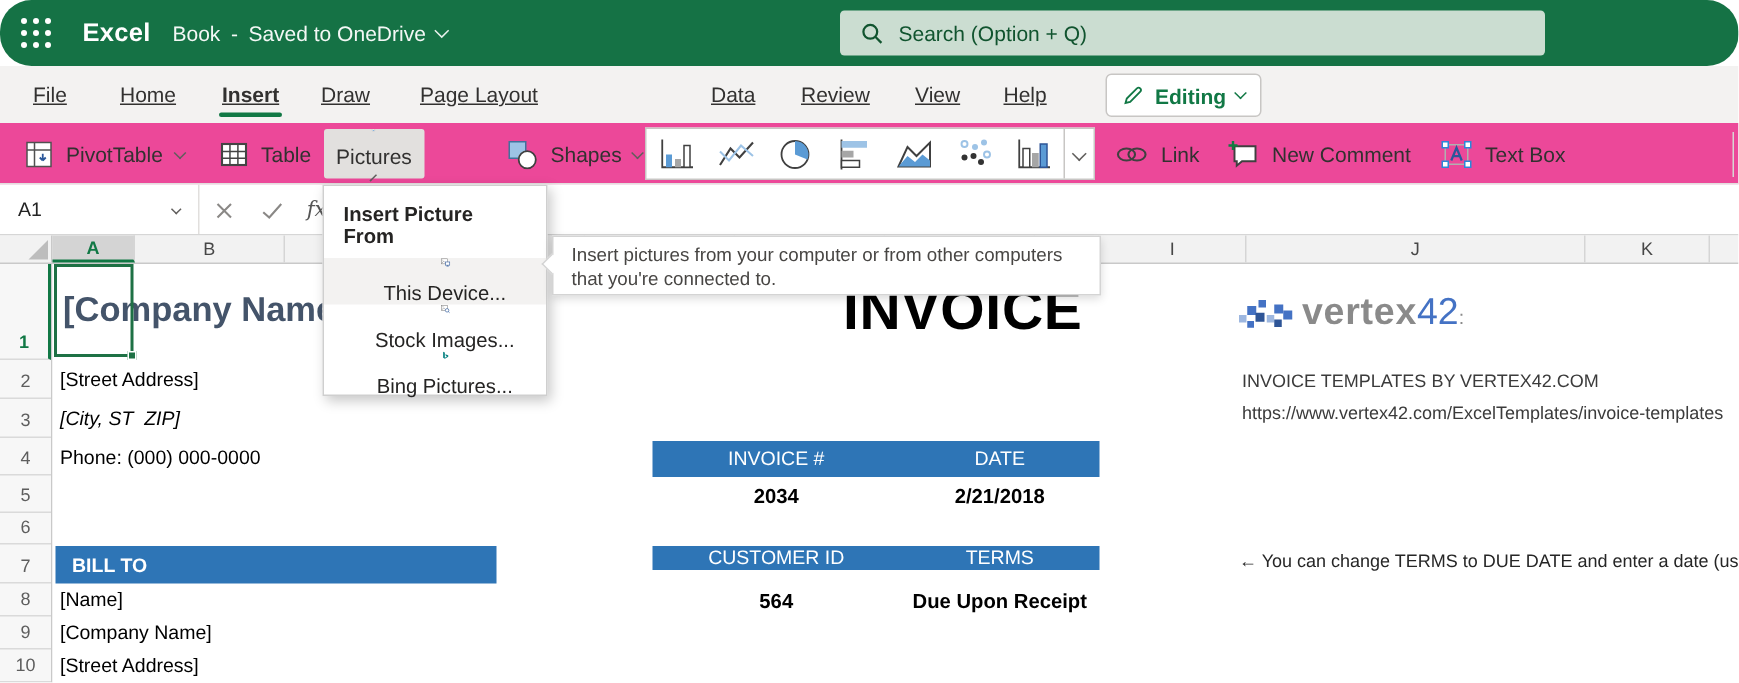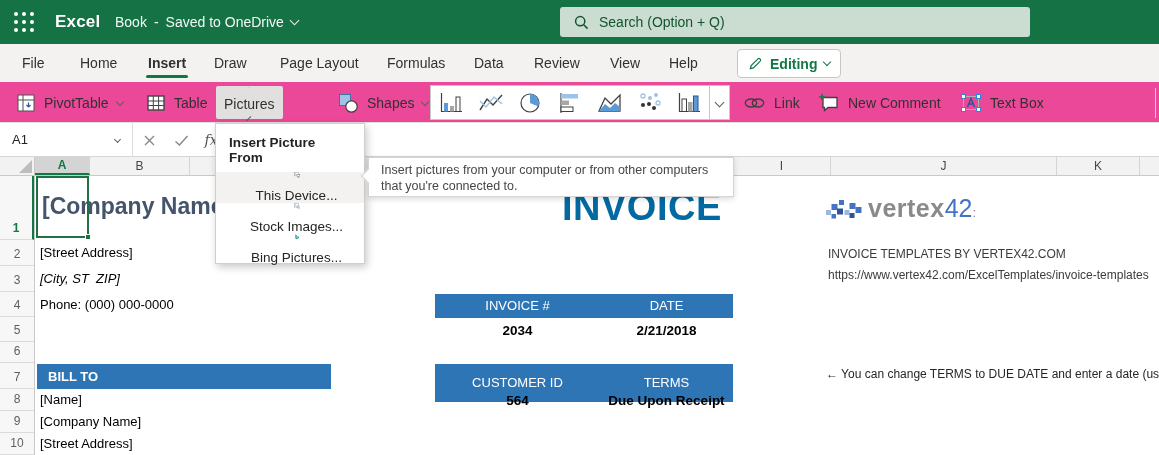--- a/index.html
+++ b/index.html
@@ -1,31 +1,31 @@
 <!DOCTYPE html>
 <html><head>
 <meta charset="utf-8">
 <style>
   * { margin:0; padding:0; box-sizing:border-box; }
   html,body { width:1159px; height:455px; overflow:hidden; }
   body { font-family:"Liberation Sans", sans-serif; background:#fff; position:relative; }
   .screen { position:absolute; inset:0; width:1159px; height:455px; overflow:hidden; }
 
   
-  .topbar { position:absolute; left:0; top:0; width:1159px; height:44px; background:#157245; display:flex; align-items:center; }
+  .topbar { position:absolute; left:0; top:0; width:1159px; height:44px; background:#157245; display:flex; align-items:center;border-radius:21px; }
   .waffle { position:absolute; left:12px; top:10px; width:24px; height:24px; cursor:pointer; }
   .appname { position:absolute; left:55px; top:12px; color:#fff; font-size:17px; font-weight:bold; letter-spacing:.2px; }
   .doctitle { position:absolute; left:115px; top:14px; color:rgba(255,255,255,.95); font-size:14px; display:flex; gap:7px; align-items:center; }
   .chv { display:inline-block; width:7px; height:7px; border-left:1.7px solid currentColor; border-bottom:1.7px solid currentColor; transform:rotate(-45deg); }
   .doctitle .chv { margin-top:-4px; color:rgba(255,255,255,.9); }
   .searchbox { position:absolute; left:560px; top:7px; width:470px; height:30px; background:#CBDDD1; border-radius:3px; display:flex; align-items:center; padding-left:14px; gap:10px; color:#11542F; font-size:14px; cursor:text; }
 
   
   .menubar { position:absolute; left:0; top:44px; width:1159px; height:38px; background:#F3F2F1; }
-  .tab { position:absolute; top:0; height:38px; line-height:38px; font-size:14px; color:#323130; cursor:pointer; }
+  .tab { position:absolute; top:0; height:38px; line-height:38px; font-size:14px; color:#323130; cursor:pointer;text-decoration:underline; }
   .tab.active { font-weight:700; }
   .tab.active::after { content:""; position:absolute; left:-2px; right:-2px; bottom:4px; height:3px; background:#117845; border-radius:2px; }
   .t0{left:22px}.t1{left:80px}.t2{left:148px}.t3{left:214px}.t4{left:280px}.t5{left:387px}.t6{left:474px}.t7{left:534px}.t8{left:610px}.t9{left:669px}
   .editingbtn { position:absolute; left:737px; top:5px; height:29px; padding:0 10px; background:#fff; border:1px solid #C8C6C4; border-radius:4px; display:flex; align-items:center; gap:7px; color:#117845; font-size:14px; font-weight:700; cursor:pointer; }
   .editingbtn .chv { width:6px; height:6px; margin-top:-3px; }
 
   
   .ribbon { position:absolute; left:0; top:82px; width:1159px; height:41px; background:#ec4899; border-bottom:1px solid #E1DFDD; }
   .rbtn { position:absolute; top:4px; height:33px; display:flex; align-items:center; gap:8px; padding:0 8px; font-size:14px; color:#323130; cursor:pointer; border-radius:2px; }
   .rbtn .chv { width:6px; height:6px; color:#605E5C; margin-top:-2px; }
@@ -60,21 +60,21 @@
   .company { position:absolute; left:7px; top:17px; font-size:23px; font-weight:700; color:#44546A; white-space:nowrap; }
   .selbox { position:absolute; left:1px; top:0px; width:53px; height:62px; border:2px solid #1E7145; z-index:5; }
   .selbox .handle { position:absolute; right:-4px; bottom:-4px; width:6px; height:6px; background:#1E7145; border:1px solid #fff; }
   .bluebar { position:absolute; background:#2E75B6; color:#fff; font-size:13px; font-weight:700; display:flex; align-items:center; }
   .billto { left:2px; top:188px; width:294px; height:25px; padding-left:11px; }
   .tbl { position:absolute; left:400px; width:298px; display:flex; }
   .tbl .c1 { width:165px; text-align:center; } .tbl .c2 { width:133px; text-align:center; }
   .tblhead { height:24px; background:#2E75B6; color:#fff; font-weight:400; font-size:13px; display:flex; align-items:center; }
   .tblhead .c1,.tblhead .c2 { line-height:24px; }
   .tblvals { font-size:13.5px; font-weight:600; color:#000; }
-  .invoice-title { position:absolute; left:527px; top:10px; font-size:38px; font-weight:600; color:#0369a1; letter-spacing:.5px; }
+  .invoice-title { position:absolute; left:527px; top:10px; font-size:38px; font-weight:600; color:#000000; letter-spacing:.5px; }
   .logo { position:absolute; left:791px; top:18px; display:flex; align-items:center; gap:6px; }
   .logo .wordgray { font-size:25px; font-weight:700; color:#8A8A8A; letter-spacing:.5px; }
   .logo .wordblue { font-size:25px; font-weight:400; color:#4472C4; }
   .logo .colon { font-size:13px; color:#8A8A8A; align-self:flex-start; margin-top:3px; }
   .smallline { position:absolute; font-size:12px; color:#3B3B3B; white-space:pre; }
 
   
   .dropdown { position:absolute; left:215px; top:123px; width:150px; height:141px; background:#fff; border:1px solid #CFCFCF; box-shadow:2px 3px 8px rgba(0,0,0,.22); z-index:50; }
   .dd-header { padding:11px 13px 7px 13px; font-size:13.5px; font-weight:700; color:#252423; }
   .dd-item { height:31px; display:flex; align-items:center; gap:10px; padding-left:13px; font-size:13.5px; color:#252423; cursor:pointer;flex-direction:column; }
@@ -120,21 +120,20 @@
       <span>Search (Option + Q)</span>
     </div>
   </header>
 
   <nav class="menubar">
     <span class="tab t0">File</span>
     <span class="tab t1">Home</span>
     <span class="tab t2 active">Insert</span>
     <span class="tab t3">Draw</span>
     <span class="tab t4">Page Layout</span>
-    <span class="tab t5">Formulas</span>
     <span class="tab t6">Data</span>
     <span class="tab t7">Review</span>
     <span class="tab t8">View</span>
     <span class="tab t9">Help</span>
     <span class="editingbtn">
       <svg width="15" height="15" viewBox="0 0 16 16">
         <path d="M2.5 13.5 L3.4 10.3 L10.6 3.1 a1.7 1.7 0 0 1 2.4 2.4 L5.8 12.7 Z" fill="none" stroke="#117845" stroke-width="1.3"></path>
       </svg>
       <span>Editing</span>
       <span class="chv"></span>
@@ -348,21 +347,21 @@
 
     <span class="tbl tblhead" style="top:118px;">
       <span class="c1">INVOICE #</span>
       <span class="c2">DATE</span>
     </span>
     <span class="tbl tblvals" style="top:147px;">
       <span class="c1">2034</span>
       <span class="c2">2/21/2018</span>
     </span>
 
-    <span class="tbl tblhead" style="top:188px;height:38px;">
+    <span class="tbl tblhead" style="top:188px;height:16px;">
       <span class="c1">CUSTOMER ID</span>
       <span class="c2">TERMS</span>
     </span>
     <span class="tbl tblvals" style="top:217px;">
       <span class="c1">564</span>
       <span class="c2">Due Upon Receipt</span>
     </span>
 
     <span class="logo">
       <svg width="36" height="28" viewBox="0 0 36 28">

